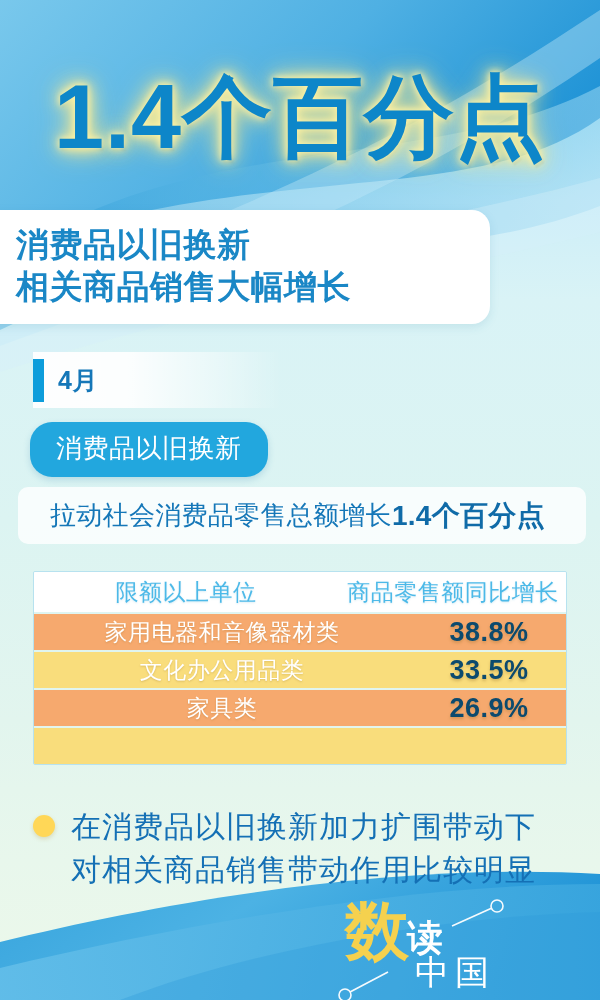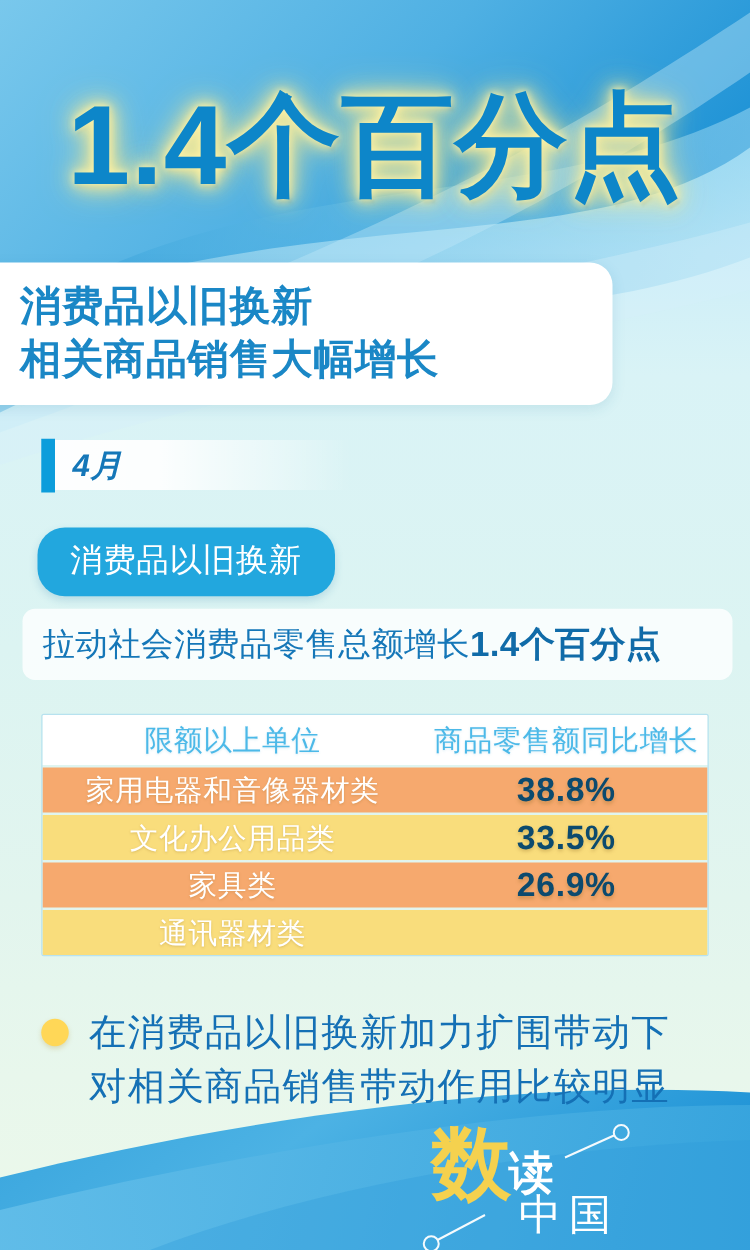--- a/index.html
+++ b/index.html
@@ -44,24 +44,23 @@
     font-size:33px; line-height:1.28;
     font-weight:bold;
     color:#1a87c6;
     letter-spacing:0.5px;
     white-space:nowrap;
   }
 
   
   .month-band {
     position:absolute; left:33px; top:352px;
-    width:248px; height:40px;
+    width:248px; height:56px;
     display:flex; align-items:center;
     background:linear-gradient(90deg, rgba(255,255,255,.96) 0%, rgba(255,255,255,.92) 38%, rgba(255,255,255,.35) 78%, rgba(255,255,255,0) 100%);
-    font-style:italic;
   }
   .month-bar {
     width:11px; height:43px;
     background:#0d9ddb;
     flex:none;
   }
   .month-text {
     margin-left:14px;
     font-size:25px; font-weight:bold;
     color:#1577b8;
@@ -79,21 +78,21 @@
   .pill-text {
     font-size:26px; font-weight:500; color:#ffffff;
     letter-spacing:.5px; white-space:nowrap;
   }
 
   
   .statement {
     position:absolute; left:18px; top:487px;
     width:568px; height:57px;
     display:flex; align-items:center;
-    padding-left:16px;
+    padding-left:32px;
     background:rgba(255,255,255,.80);
     border-radius:10px;
   }
   .statement-normal {
     font-size:26px; color:#1577b8; letter-spacing:.3px; white-space:nowrap;
   }
   .statement-strong {
     font-size:28px; font-weight:bold; color:#106ba8; letter-spacing:.3px; white-space:nowrap;
   }
 
@@ -105,21 +104,21 @@
     border-radius:2px;
     overflow:hidden;
   }
   .trow { display:flex; width:100%; }
   .thead { background:#ffffff; height:40px; }
   .thead .tc {
     display:flex; align-items:center; justify-content:center;
     font-size:23px; color:#4cb9e8; letter-spacing:.5px;
     text-shadow:0 1px 2px rgba(120,190,220,.35);
   }
-  .tbody-row { height:36px; margin-top:2px; }
+  .tbody-row { height:36px; margin-top:2px;padding-left:36px; }
   .tbody-row.orange { background:#f6a96e; }
   .tbody-row.yellow { background:#f9dd7c; }
   .tc { flex:none; }
   .tc-label {
     width:304px;
     display:flex; align-items:center; justify-content:center;
     font-size:23px; color:#ffffff; letter-spacing:.5px;
     text-shadow:0 1px 2px rgba(150,110,40,.30);
   }
   .tc-value {
@@ -276,21 +275,20 @@
       <div class="tc tc-label">文化办公用品类</div>
       <div class="tc tc-value">33.5%</div>
     </div>
 
     <div class="trow tbody-row orange">
       <div class="tc tc-label">家具类</div>
       <div class="tc tc-value">26.9%</div>
     </div>
 
     <div class="trow tbody-row yellow">
-      <div class="tc tc-label">通讯器材类</div>
     </div>
   </div>
 
   <div class="note">
     <div class="note-dot"></div>
     <div class="note-lines">
       <div class="note-line">在消费品以旧换新加力扩围带动下</div>
       <div class="note-line">对相关商品销售带动作用比较明显</div>
     </div>
   </div>

